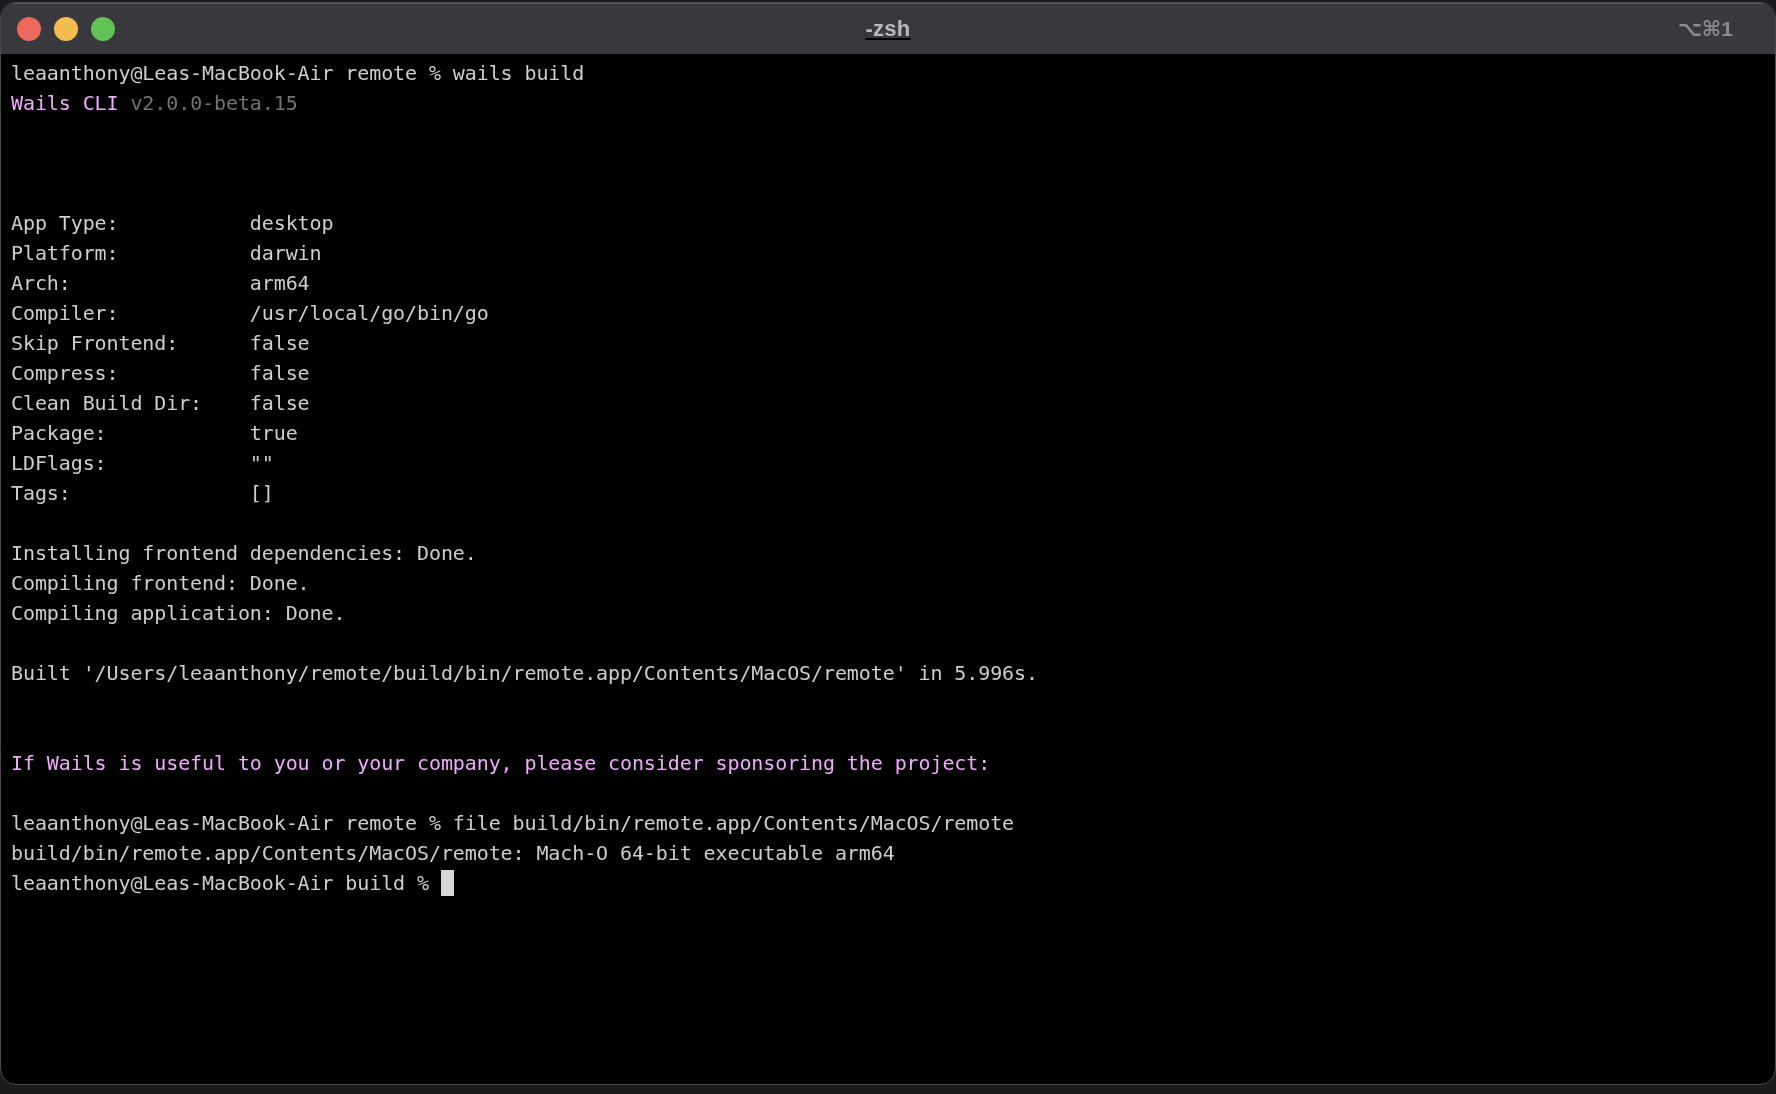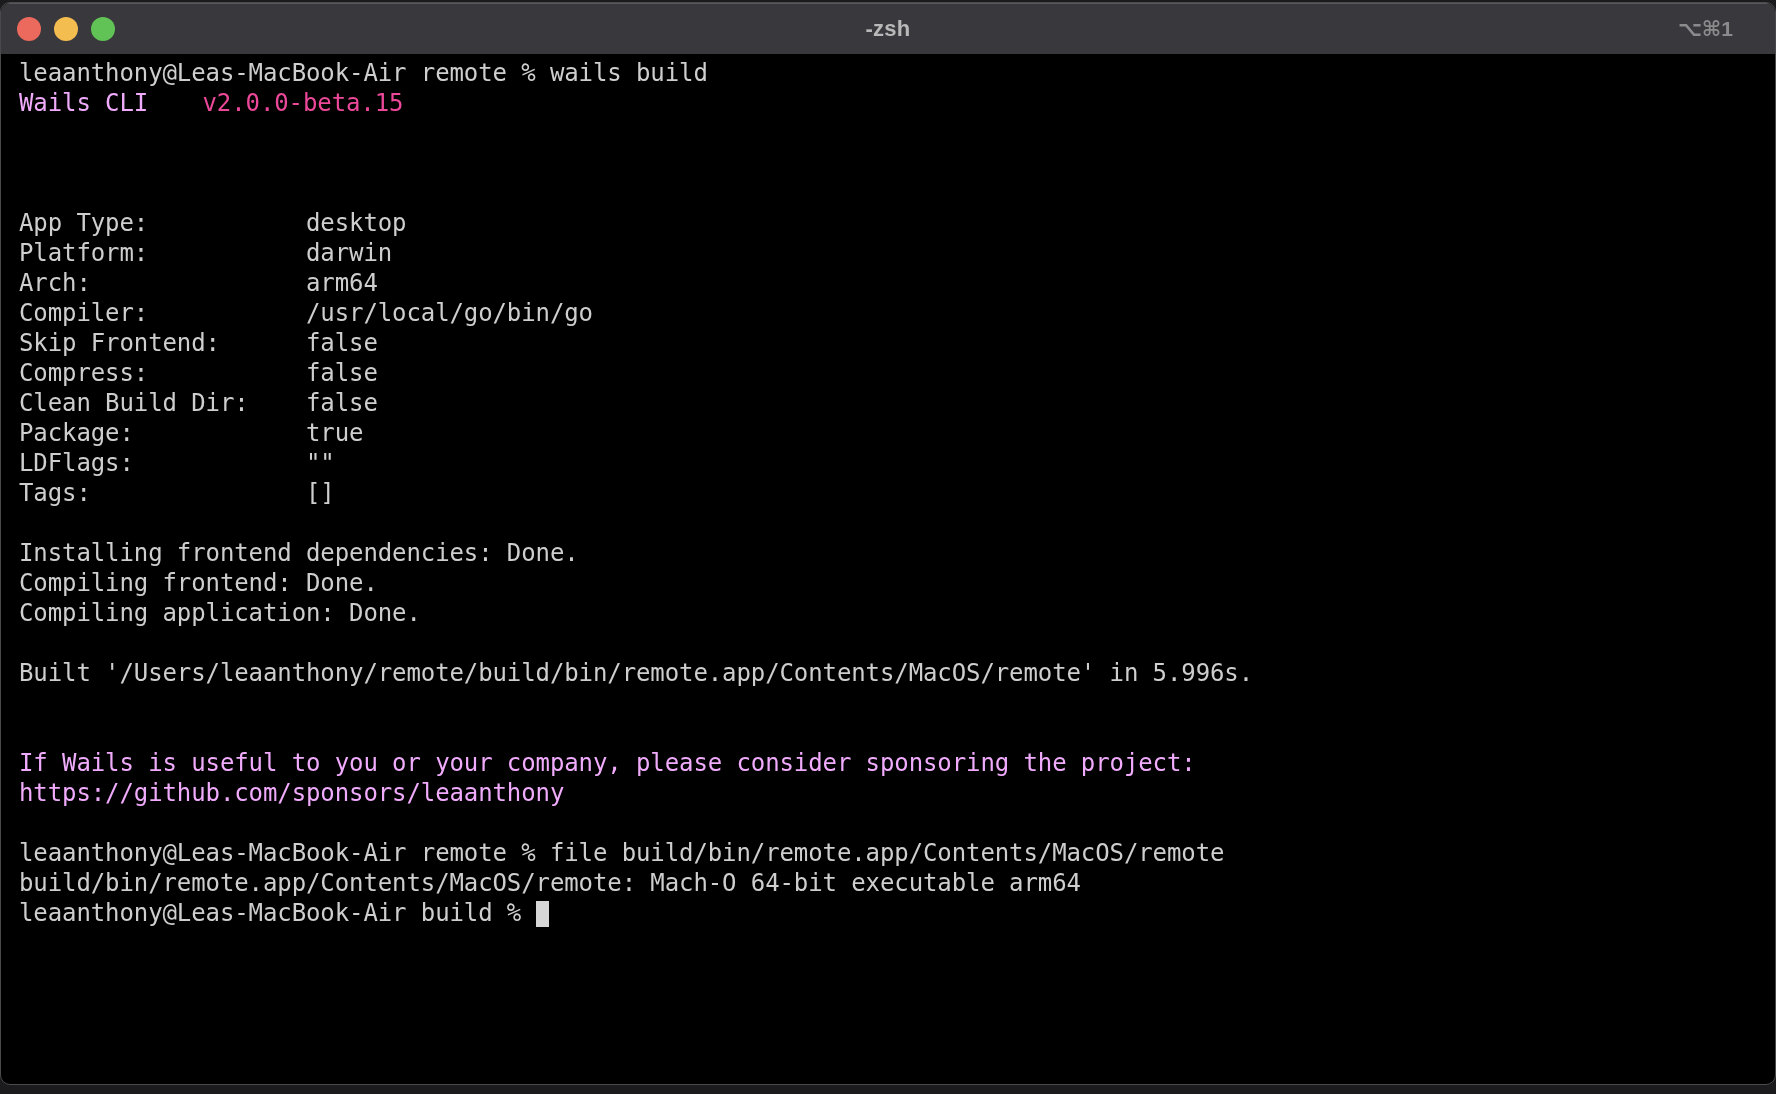--- a/index.html
+++ b/index.html
@@ -8,22 +8,23 @@
     background: #1b1b1d;
     font-family: "Liberation Sans", "DejaVu Sans", sans-serif;
     overflow: hidden;
   }
   .window {
     position: absolute;
     top: 2px; left: 0; right: 0;
     height: 1083px;
     background: #000000;
     border: 1px solid #4a4a4c;
-    border-radius: 10px;
+    border-radius: 16px;
     overflow: hidden;
+    text-decoration: underline;
   }
   .titlebar {
     height: 52px;
     background: #39383c;
     box-shadow: inset 0 1px 0 #59585c;
     border-bottom: 1px solid #000;
     position: relative;
     display: flex;
     align-items: center;
     justify-content: center;
@@ -54,34 +55,34 @@
   }
   .shortcut {
     position: absolute;
     right: 42px;
     color: #8b8b8d;
     font-size: 21px;
     font-weight: bold;
     font-family: "Liberation Sans", "DejaVu Sans", sans-serif;
   }
   .terminal {
-    padding: 3px 10px 10px 18px;
+    padding: 3px 10px 10px 10px;
     font-family: "DejaVu Sans Mono", "Liberation Mono", monospace;
-    font-size: 24px;
+    font-size: 20px;
     line-height: 30px;
     letter-spacing: -0.1px;
     cursor: text;
   }
   .line {
     white-space: pre;
     min-height: 30px;
   }
   .c-fg     { color: #cecece; }
   .c-yellow { color: #f0abfc; }
-  .c-red    { color: #ec4899; margin-left: 40px; }
+  .c-red    { color: #737373; }
   .cursor {
     display: inline-block;
     width: 13px;
     height: 26px;
     background: #d6d6d6;
     vertical-align: -6px;
   }
 </style>
 </head>
 <body>
@@ -114,19 +115,18 @@
       <div class="line"><span class="c-fg">Tags:               []</span></div>
       <div class="line"></div>
       <div class="line"><span class="c-fg">Installing frontend dependencies: Done.</span></div>
       <div class="line"><span class="c-fg">Compiling frontend: Done.</span></div>
       <div class="line"><span class="c-fg">Compiling application: Done.</span></div>
       <div class="line"></div>
       <div class="line"><span class="c-fg">Built '/Users/leaanthony/remote/build/bin/remote.app/Contents/MacOS/remote' in 5.996s.</span></div>
       <div class="line"></div>
       <div class="line"></div>
       <div class="line"><span class="c-yellow">If Wails is useful to you or your company, please consider sponsoring the project:</span></div>
-      <div class="line"><span class="c-yellow">https://github.com/sponsors/leaanthony</span></div>
       <div class="line"></div>
       <div class="line"><span class="c-fg">leaanthony@Leas-MacBook-Air remote % file build/bin/remote.app/Contents/MacOS/remote</span></div>
       <div class="line"><span class="c-fg">build/bin/remote.app/Contents/MacOS/remote: Mach-O 64-bit executable arm64</span></div>
       <div class="line"><span class="c-fg">leaanthony@Leas-MacBook-Air build % </span><span class="cursor"></span></div>
     </div>
 </div>
 
 </body></html>

